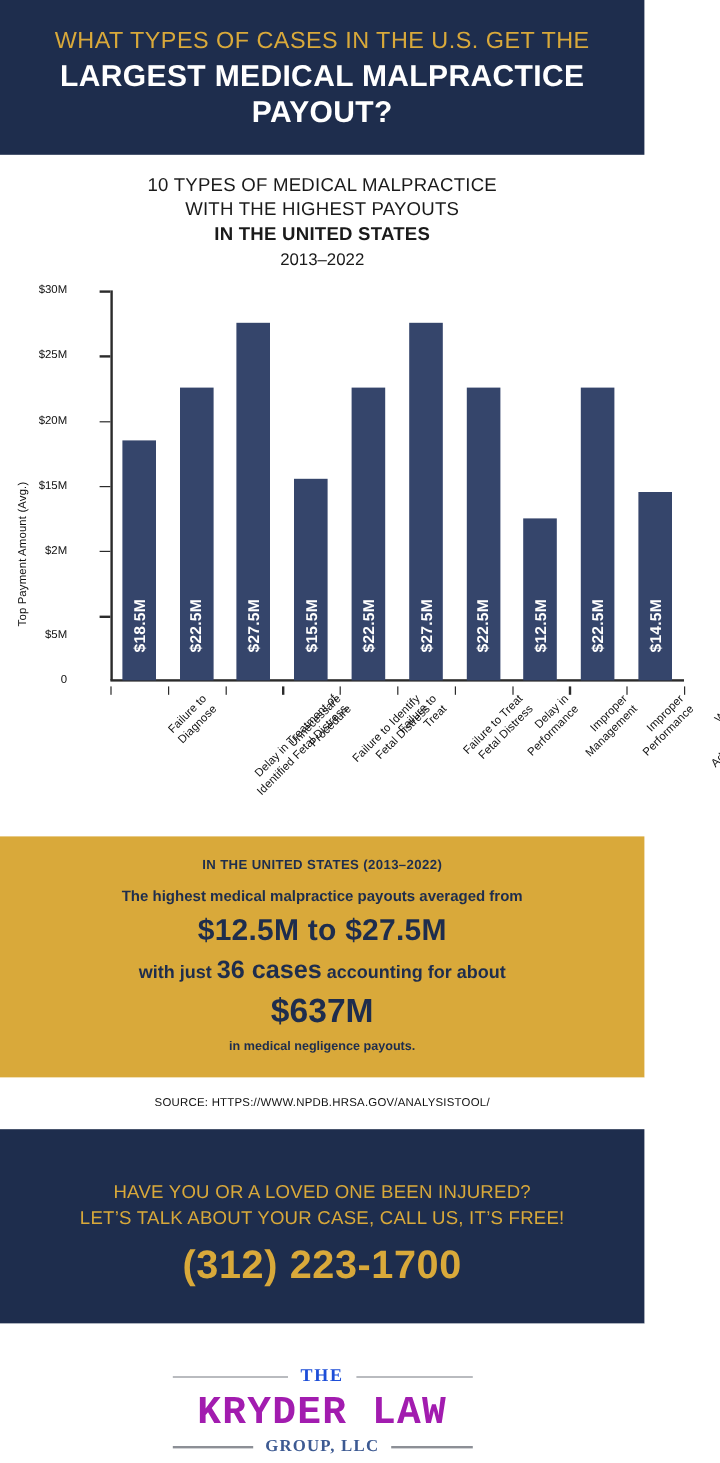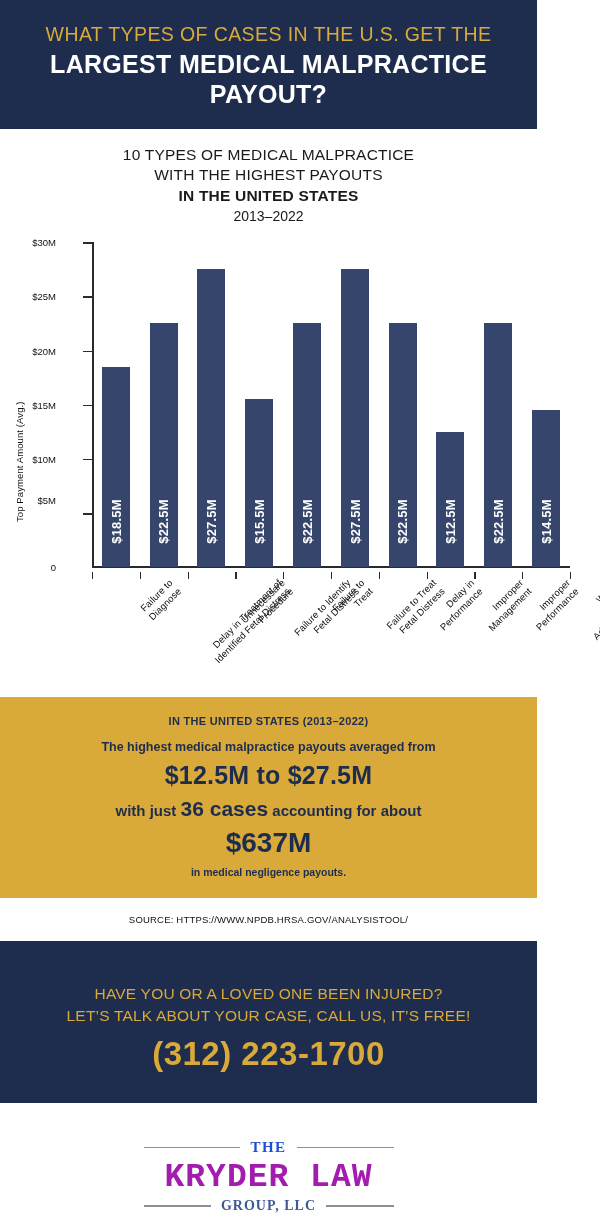--- a/index.html
+++ b/index.html
@@ -192,23 +192,23 @@
       <div id="yticks">
           <div class="ytick" style="top: 0px;"></div>
           <div class="ytick-label" style="top: 0px;">$30M</div>
           <div class="ytick" style="top: 54.1667px;"></div>
           <div class="ytick-label" style="top: 54.1667px;">$25M</div>
           <div class="ytick" style="top: 108.333px;"></div>
           <div class="ytick-label" style="top: 108.333px;">$20M</div>
           <div class="ytick" style="top: 162.5px;"></div>
           <div class="ytick-label" style="top: 162.5px;">$15M</div>
           <div class="ytick" style="top: 216.667px;"></div>
-          <div class="ytick-label" style="top: 216.667px;">$10M</div>
+          <div class="ytick-label" style="top: 216.667px;">$2M</div>
           <div class="ytick" style="top: 270.833px;"></div>
-          <div class="ytick-label" style="top: 258px; text-align: center;">$5M</div>
+          <div class="ytick-label" style="top: 287px; text-align: center;">$5M</div>
           <div class="ytick-label" style="top: 325px;">0</div>
         </div>
       <div id="xticks">
           <div class="xtick" style="left: 0px;"></div>
           <div class="xtick" style="left: 47.8px;"></div>
           <div class="xtick" style="left: 95.6px;"></div>
           <div class="xtick" style="left: 143.4px;"></div>
           <div class="xtick" style="left: 191.2px;"></div>
           <div class="xtick" style="left: 239px;"></div>
           <div class="xtick" style="left: 286.8px;"></div>

